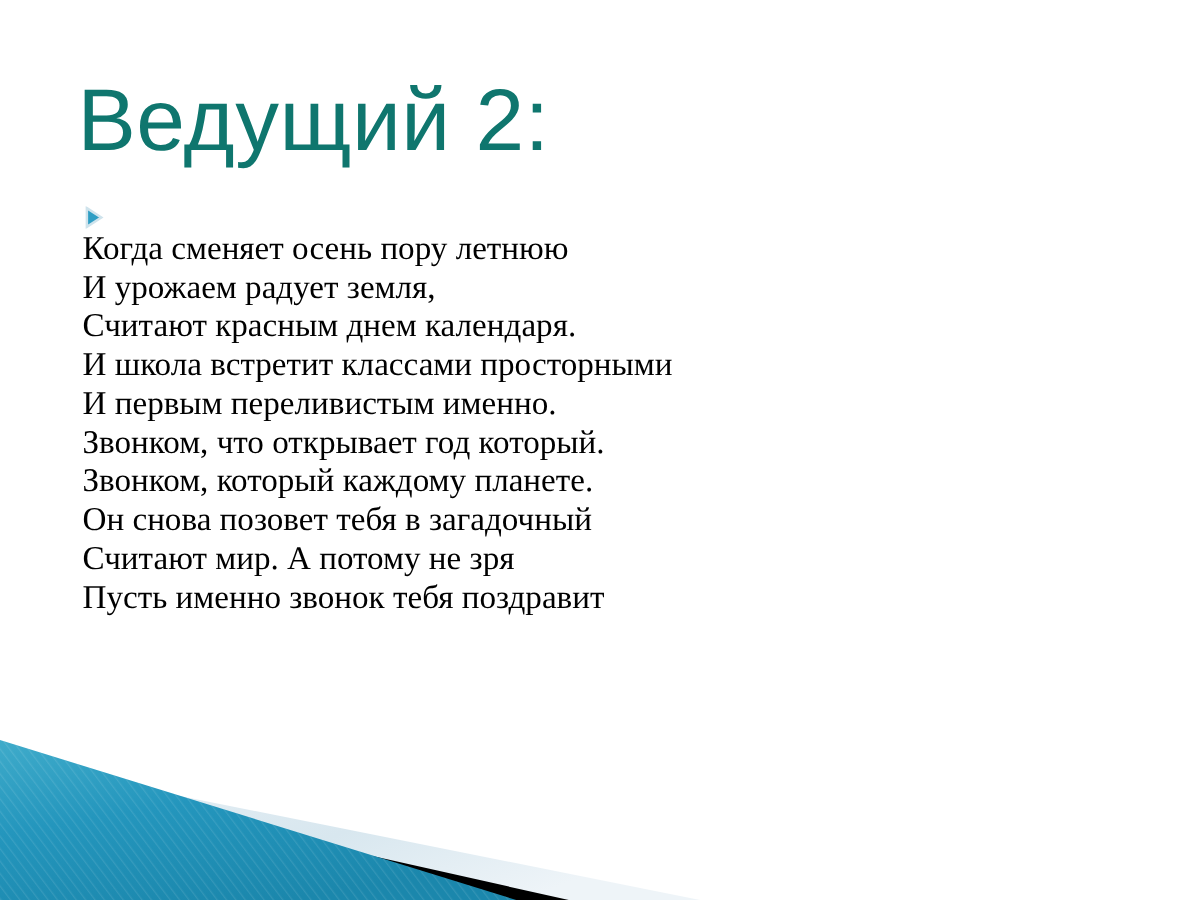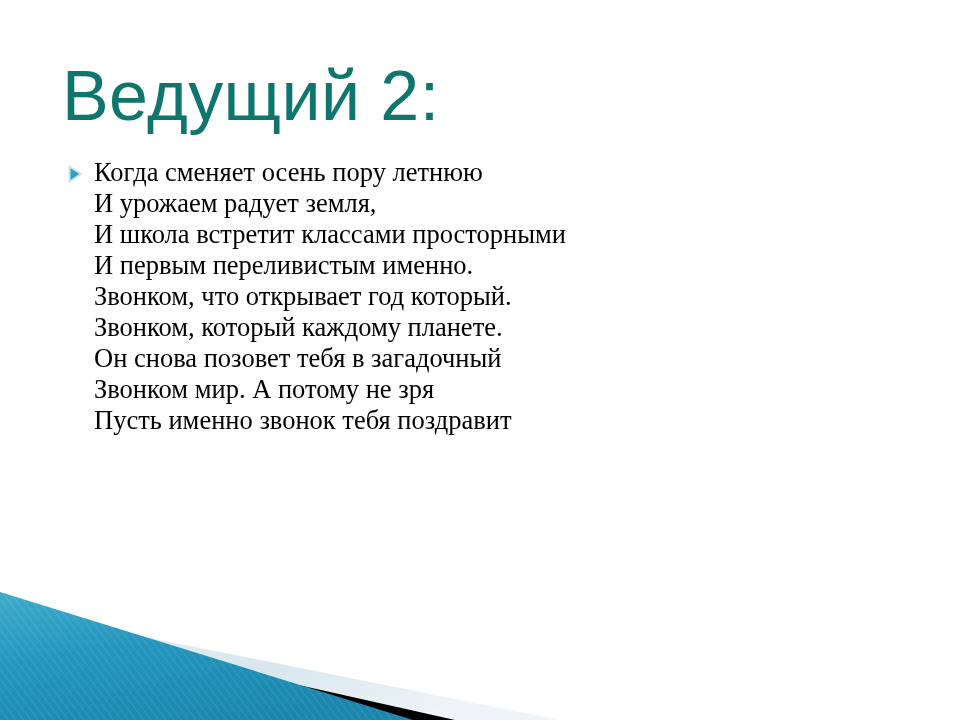--- a/index.html
+++ b/index.html
@@ -38,20 +38,21 @@
   #body-block {
     position: absolute;
     left: 66px;
     top: 157px;
     width: 790px;
   }
 
   .bullet-row {
     display: flex;
     align-items: flex-start;
+    flex-direction: column;
   }
 
   .bullet-marker {
     flex: 0 0 auto;
     width: 28px;
     padding-top: 8px;
     line-height: 0;
   }
 
   .bullet-lines {
@@ -90,26 +91,27 @@
       <span class="bullet-marker">
         <svg width="18" height="18" viewBox="0 0 18 18" aria-hidden="true">
           <polygon points="3.5,1.5 15,9 3.5,16.5" fill="#2f9ec4"></polygon>
           <polygon points="3.5,1.5 15,9 3.5,16.5" fill="none" stroke="#cfe3ec" stroke-width="2"></polygon>
         </svg>
       </span>
 
       <div class="bullet-lines">
         <span class="poem-line">Когда сменяет осень пору летнюю</span>
         <span class="poem-line">И урожаем радует земля,</span>
+        <span class="poem-line">Считают красным днем календаря.</span>
         <span class="poem-line">И школа встретит классами просторными</span>
         <span class="poem-line">И первым переливистым именно.</span>
         <span class="poem-line">Звонком, что открывает год который.</span>
         <span class="poem-line">Звонком, который каждому планете.</span>
         <span class="poem-line">Он снова позовет тебя в загадочный</span>
-        <span class="poem-line">Звонком мир. А потому не зря</span>
+        <span class="poem-line">Считают мир. А потому не зря</span>
         <span class="poem-line">Пусть именно звонок тебя поздравит</span>
       </div>
 
     </div>
   </div>
 
   <svg id="bottom-art" viewBox="0 0 960 140" preserveAspectRatio="none">
     <defs>
       <linearGradient id="tealGrad" x1="0" y1="0" x2="0.55" y2="1">
         <stop offset="0%" stop-color="#3fabca"></stop>

